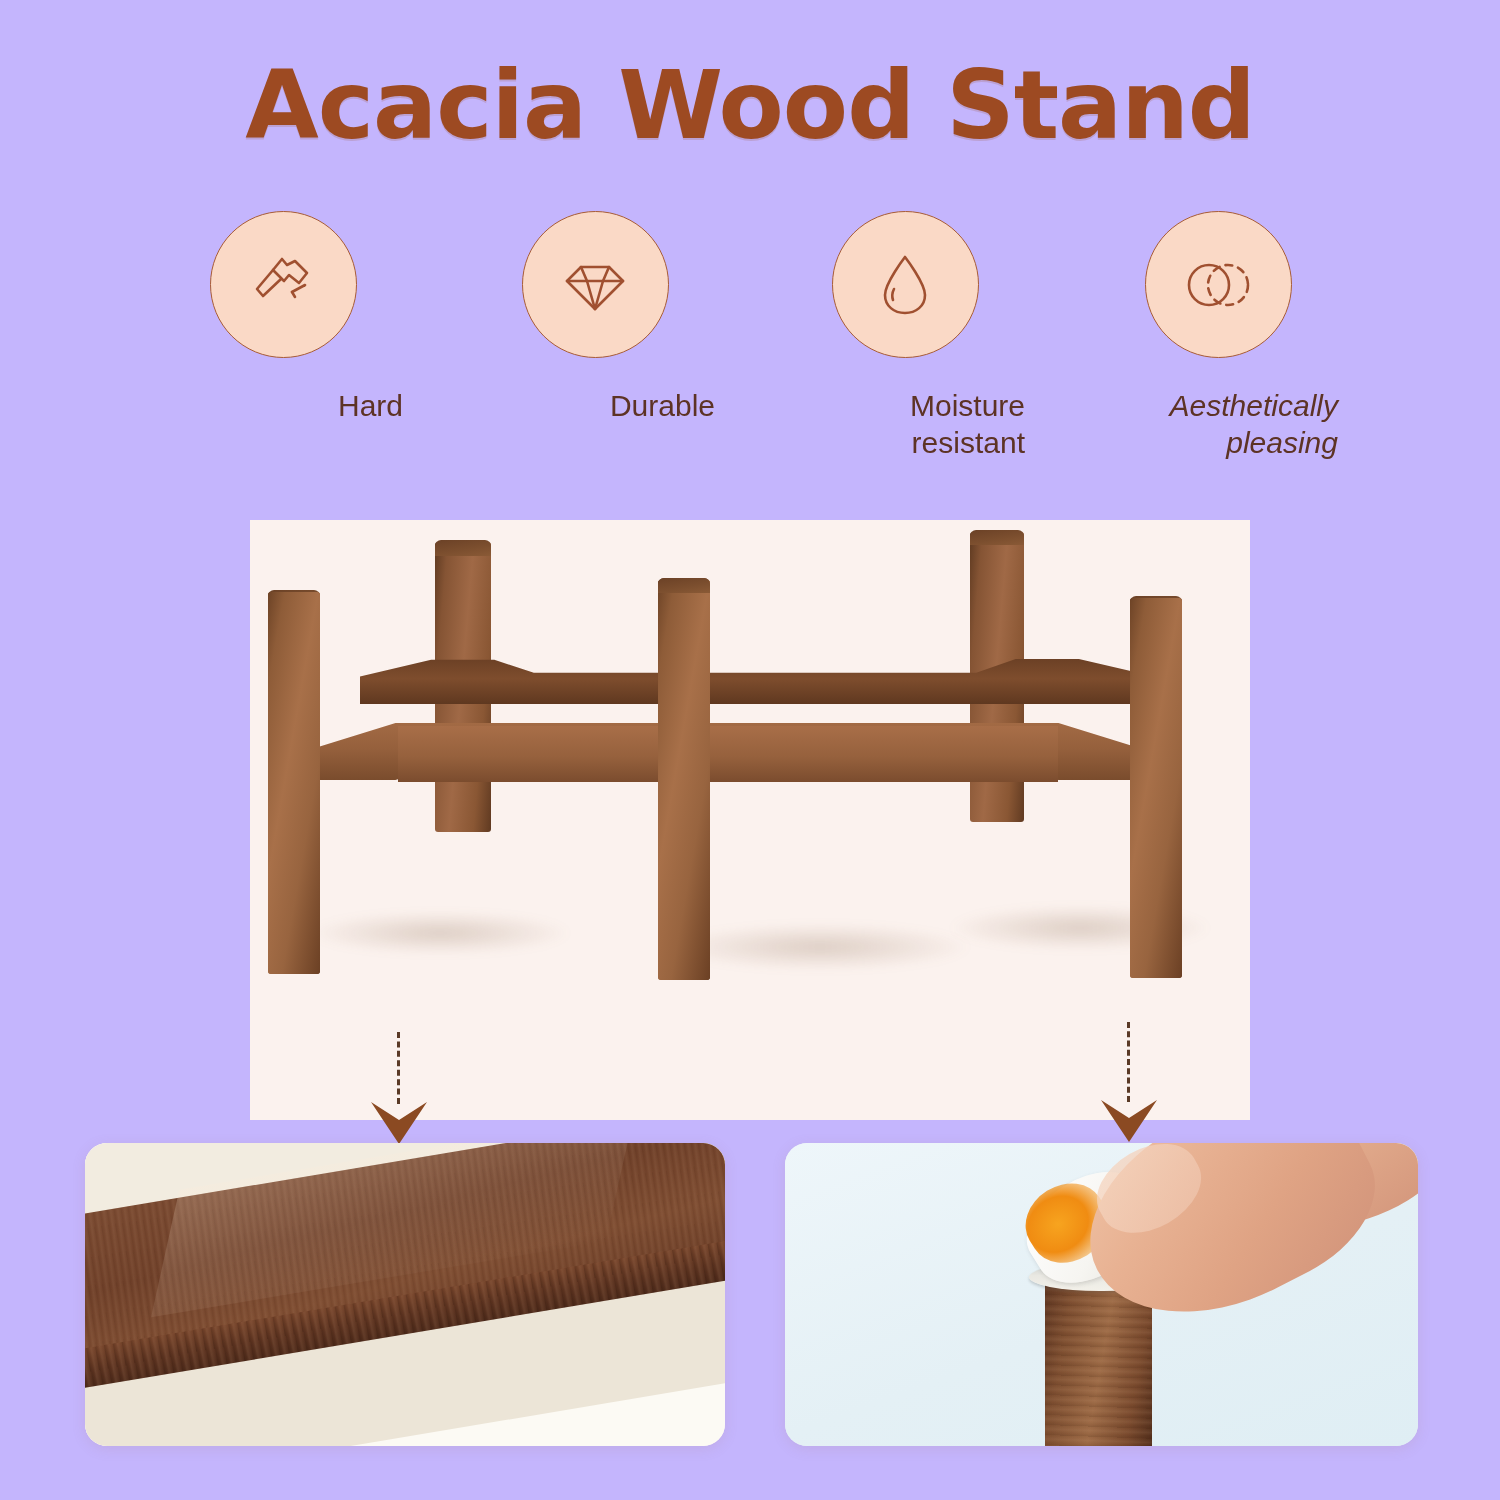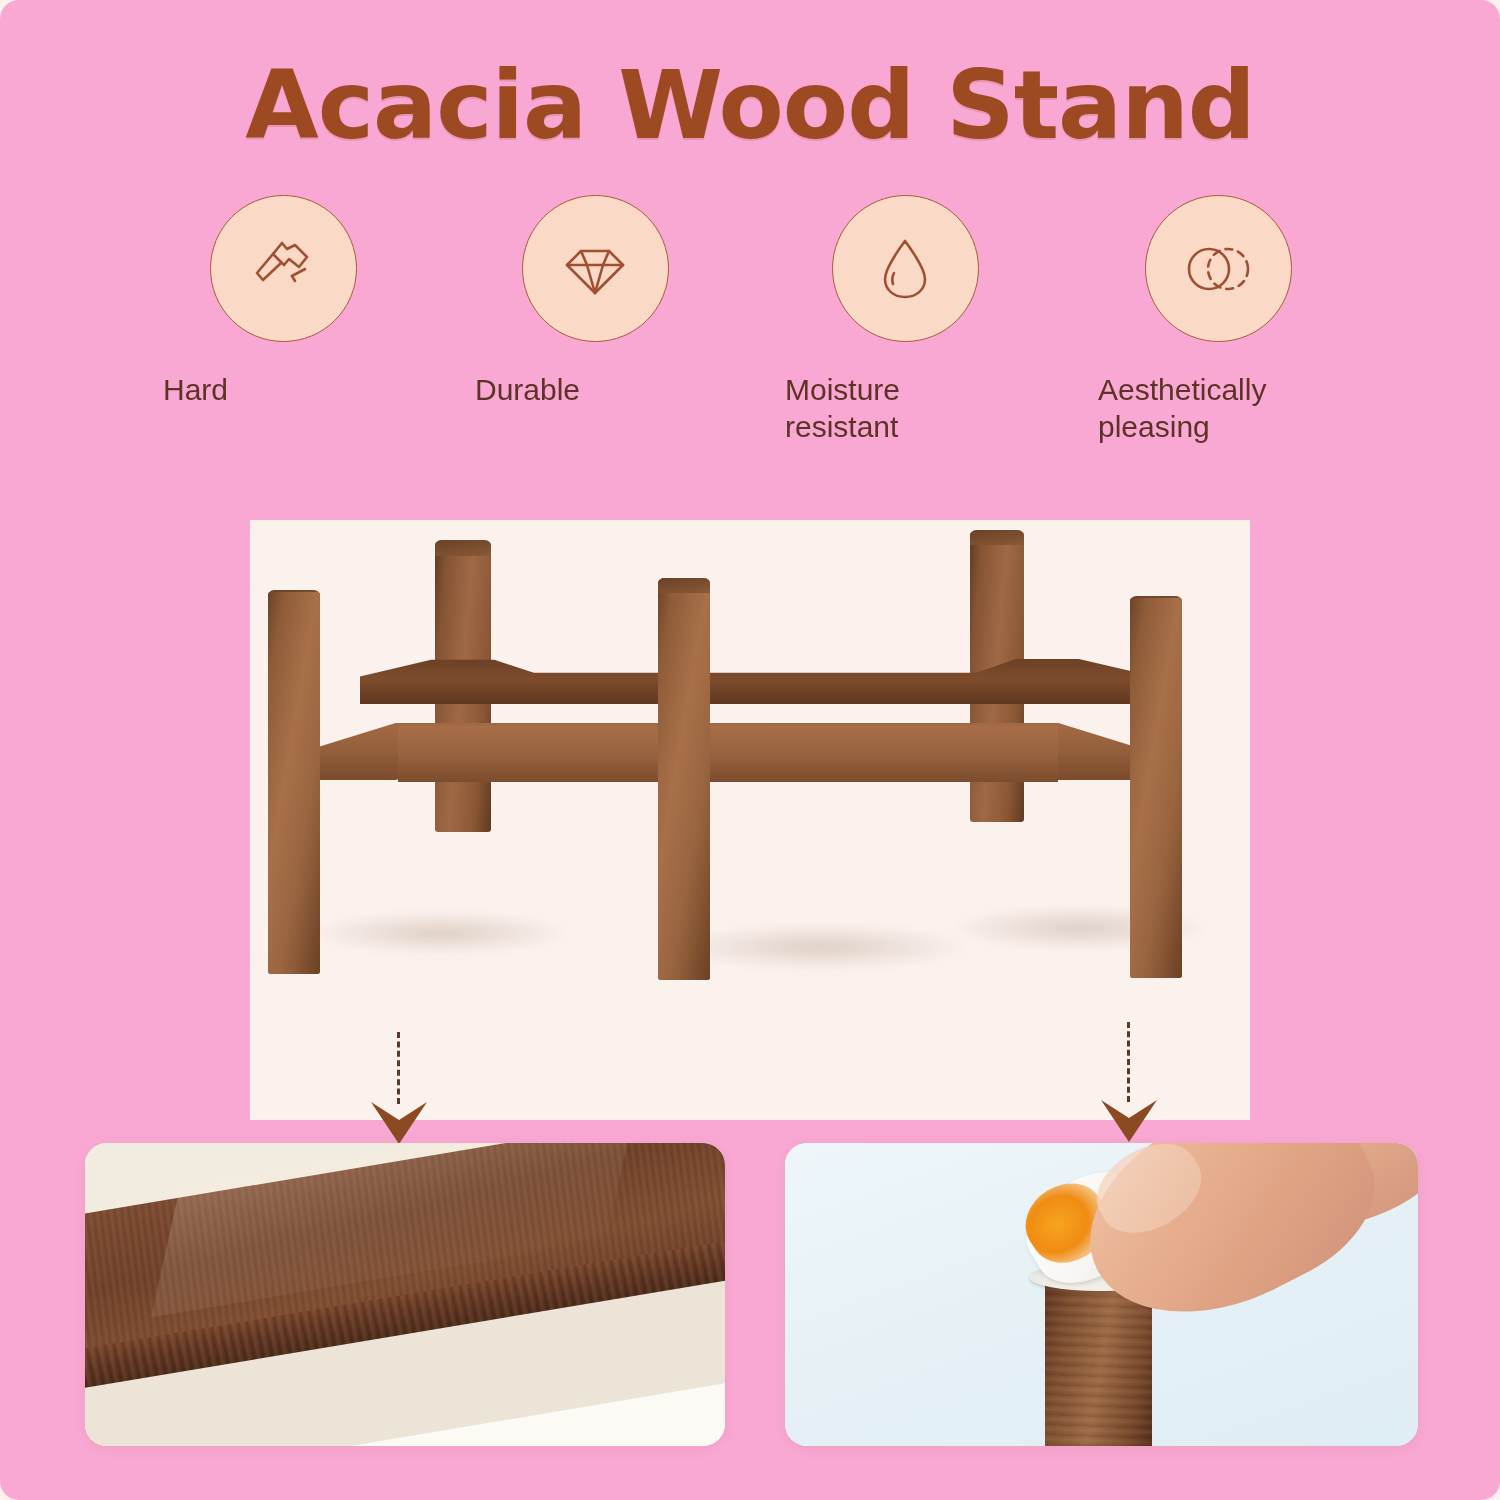--- a/index.html
+++ b/index.html
@@ -8,22 +8,21 @@
   body {
     font-family:"Liberation Sans", sans-serif;
     background:#fdf1ed;
     position:relative;
     overflow:hidden;
   }
 
   
   .page {
     position:absolute; inset:0;
-    background:#f9a8d4;
-    border-radius:19px;
+    background:#c4b5fd;
   }
 
   
   .title {
     position:absolute;
     top:56px; left:0; right:0;
     text-align:center;
     font-size:95px;
     line-height:1.05;
     font-weight:bold;
@@ -33,28 +32,28 @@
     text-shadow:0 2px 0 rgba(150,70,30,.18);
   }
 
   
   .features {
     position:absolute;
     top:195px; left:0; width:1500px; height:270px;
   }
   .feature {
     position:absolute;
-    top:0;
+    top:16px;
     width:240px;
-    text-align:left;
+    text-align:right;
   }
   .f0 { left:163px; }
   .f1 { left:475px; }
   .f2 { left:785px; }
-  .f3 { left:1098px; }
+  .f3 { left:1098px;font-style:italic; }
 
   .circle {
     width:147px; height:147px;
     margin:0 auto;
     border-radius:50%;
     background:#fad9c6;
     border:1.6px solid #a85c36;
     display:flex;
     align-items:center;
     justify-content:center;

